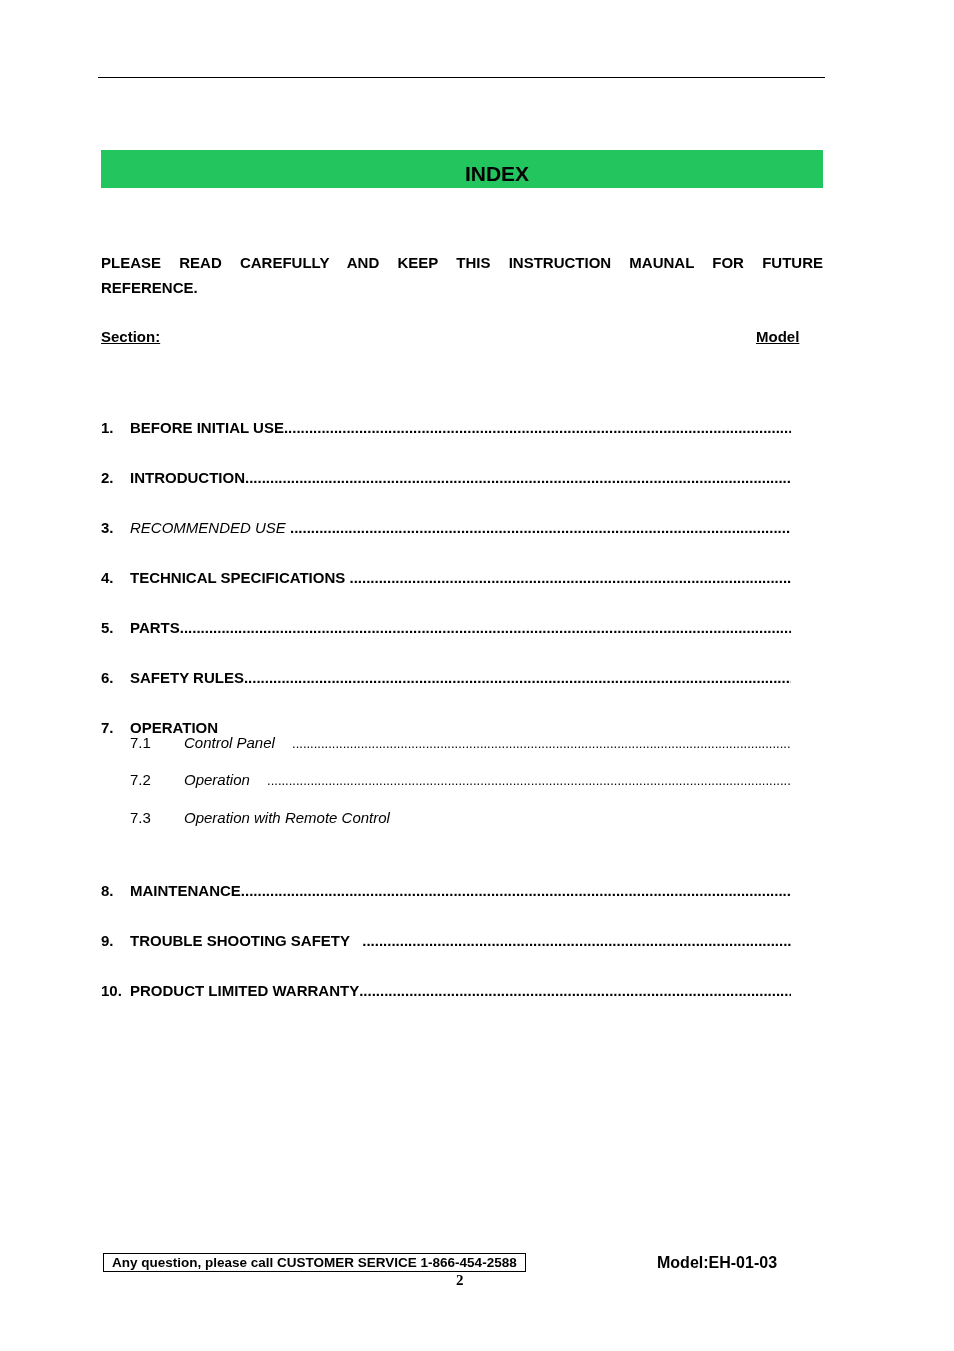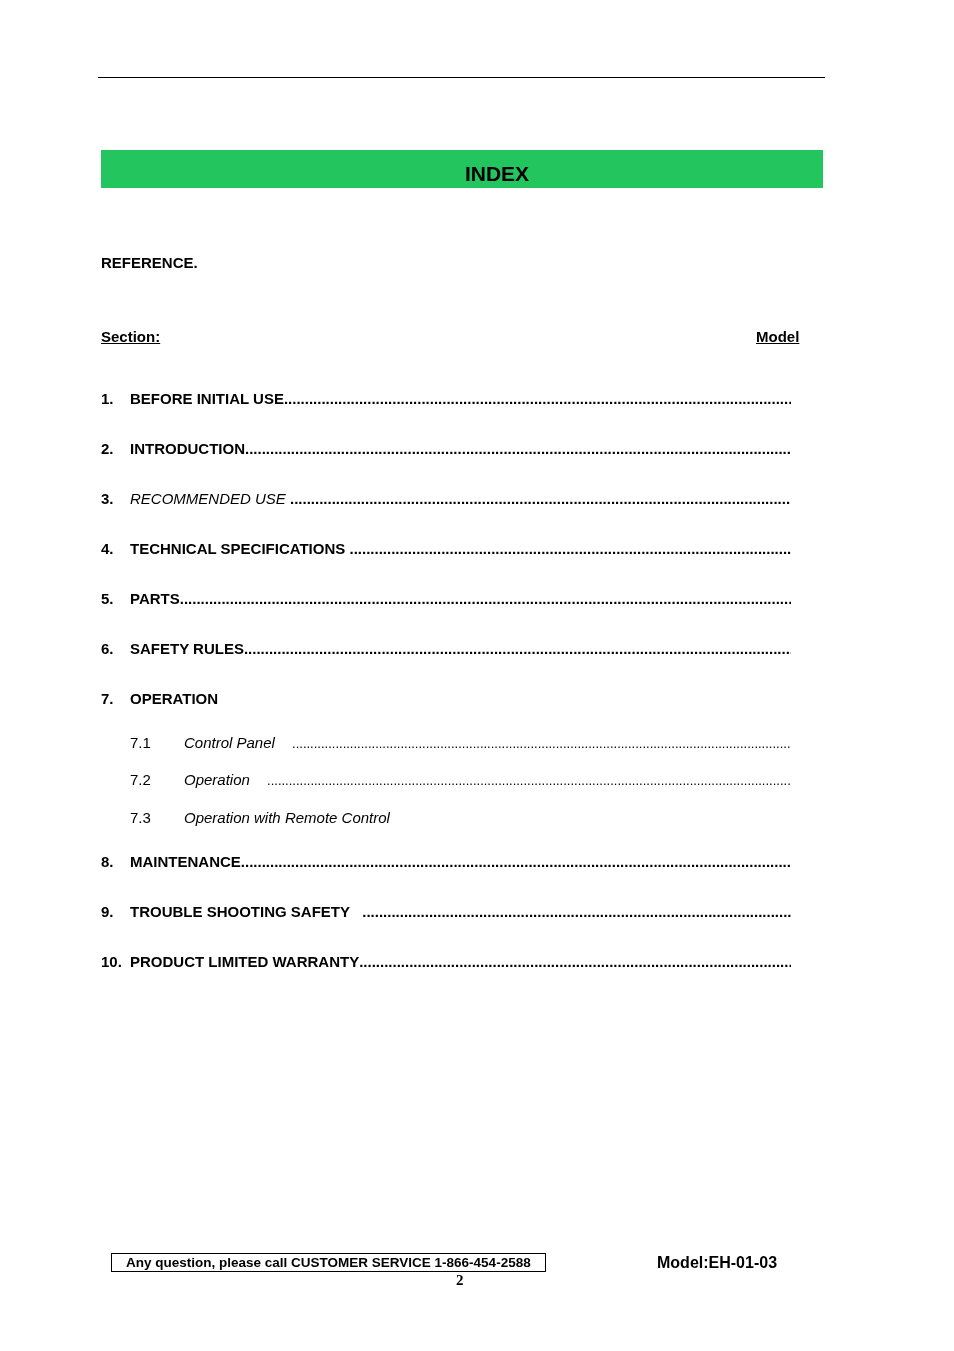--- a/index.html
+++ b/index.html
@@ -10,42 +10,43 @@
   .title-band span { position: absolute; left: 0; width: 100%; top: 12px; text-align: center;
          font-weight: bold; font-size: 21px; padding-left: 70px; box-sizing: border-box; }
   .intro { position: absolute; left: 101px; top: 250px; width: 722px; font-weight: bold; font-size: 15px;
            line-height: 25px; text-align: justify; text-align-last: left; word-spacing: 6px; }
   .intro .l1 { display: block; text-align: justify; text-align-last: justify; }
   .hdr { position: absolute; top: 328px; font-weight: bold; font-size: 15px; text-decoration: underline; }
   .hdr.section { left: 101px; }
   .hdr.page { left: 756px; }
   .toc-row { position: absolute; left: 101px; width: 690px; height: 20px; font-size: 15px; display: flex; align-items: baseline; }
   .toc-row .num { width: 29px; font-weight: bold; flex: none; }
-  .toc-row .label { font-weight: bold; white-space: pre; flex: none; }
+  .toc-row .label { font-weight: bold; white-space: pre; flex: none; margin-top: 29px; }
   .toc-row .label.italic { font-weight: normal; font-style: italic; }
   .toc-row .leader { flex: 1; overflow: hidden; white-space: nowrap; font-weight: bold; letter-spacing: 0px; }
   .sub-row { position: absolute; left: 130px; width: 661px; height: 18px; font-size: 15px; display: flex; align-items: baseline; gap: 13px; }
   .sub-row .num { width: 41px; flex: none; }
   .sub-row .label { font-style: italic; white-space: pre; flex: none; }
   .sub-row .leader { flex: 1; overflow: hidden; white-space: nowrap; font-size: 13px; }
-  .footer-box { position: absolute; left: 111px; top: 1253px; border: 1px solid #000; padding: 0 14px;
+  .footer-box { position: absolute; left: 103px; top: 1253px; border: 1px solid #000; padding: 0 8px;
                 font-weight: bold; font-size: 13.5px; line-height: 17px; white-space: nowrap; }
   .footer-model { position: absolute; left: 657px; top: 1254px; font-weight: bold; font-size: 16px; }
   .page-num { position: absolute; left: 456px; top: 1272px; font-family: "Liberation Serif", serif; font-weight: bold; font-size: 15px; }
 </style>
 </head>
 <body>
 
 <div class="top-rule"></div>
 
 <div class="title-band">
   <span>INDEX</span>
 </div>
 
 <div class="intro">
+  <span class="l1">PLEASE READ CAREFULLY AND KEEP THIS INSTRUCTION MAUNAL FOR FUTURE</span>
   <span>REFERENCE.</span>
 </div>
 
 <div class="hdr section">Section:</div>
 <div class="hdr page">Model</div>
 
 <div class="toc-row" style="top:390px">
   <span class="num">1.</span>
   <span class="label">BEFORE INITIAL USE</span>
   <span class="leader">..............................................................................................................................................................................................................................</span>

